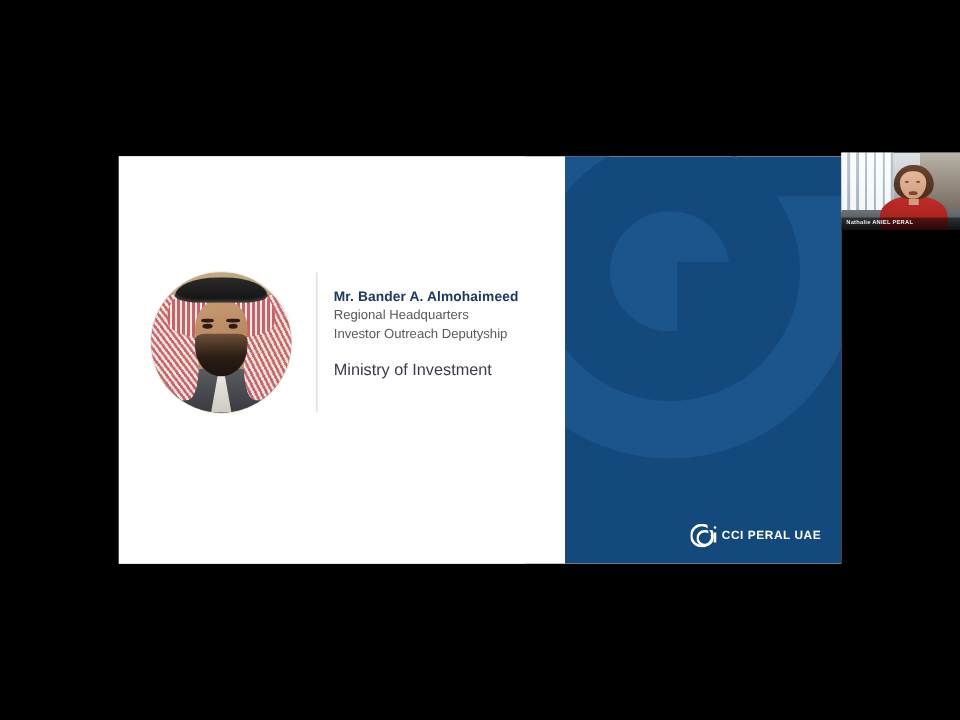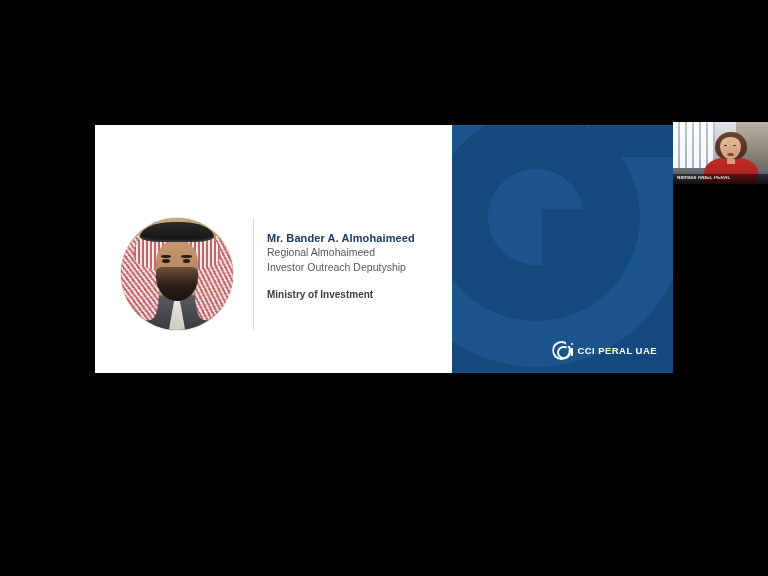--- a/index.html
+++ b/index.html
@@ -22,21 +22,21 @@
     inset: 0;
     background: #000000;
   }
 
   
   .slide {
     position: absolute;
     left: 95px;
     top: 125px;
     width: 578px;
-    height: 248px;
+    height: 326px;
     background: #ffffff;
     overflow: hidden;
     display: flex;
     gap: 32px;
   }
 
   
   .slide-left {
     position: relative;
     width: 325px;
@@ -201,22 +201,22 @@
     white-space: nowrap;
   }
   .speaker-role {
     font-size: 10.5px;
     color: #595959;
     line-height: 1.42;
     white-space: nowrap;
   }
   .speaker-org {
     margin-top: 13px;
-    font-size: 10px;
-    font-weight: bold;
+    font-size: 13px;
+    font-weight: normal;
     color: #3c3c4a;
     line-height: 1.3;
     white-space: nowrap;
   }
 
   
   .slide-right {
     position: relative;
     flex: 1 1 auto;
     background: #14497e;
@@ -456,21 +456,21 @@
           <div class="eye-l"></div>
           <div class="eye-r"></div>
           <div class="agal"></div>
           <div class="collar"></div>
         </div>
 
         <div class="text-rule"></div>
 
         <div class="speaker-text">
           <div class="speaker-name">Mr. Bander A. Almohaimeed</div>
-          <div class="speaker-role">Regional Almohaimeed</div>
+          <div class="speaker-role">Regional Headquarters</div>
           <div class="speaker-role">Investor Outreach Deputyship</div>
           <div class="speaker-org">Ministry of Investment</div>
         </div>
 
       </div>
     </div>
 
     <div class="slide-right">
 
       <div class="watermark">

